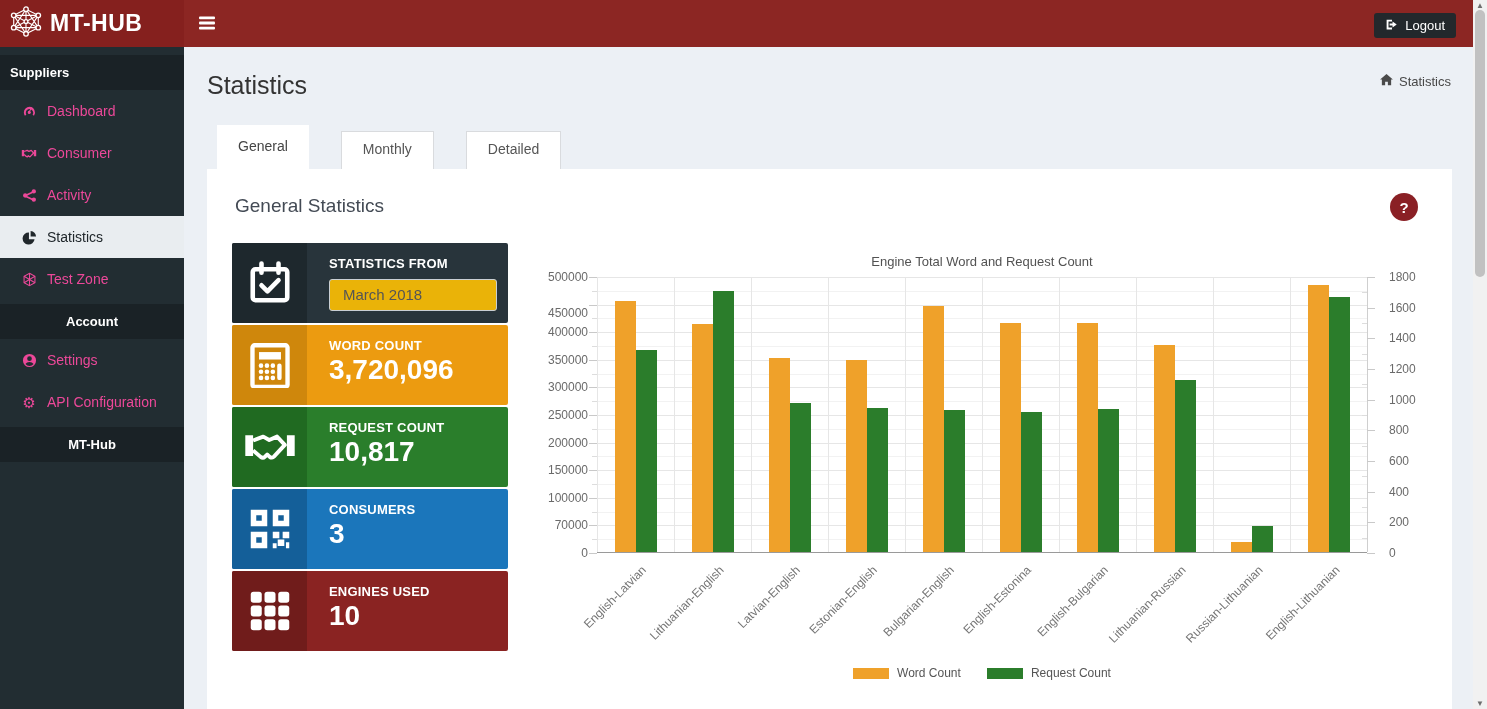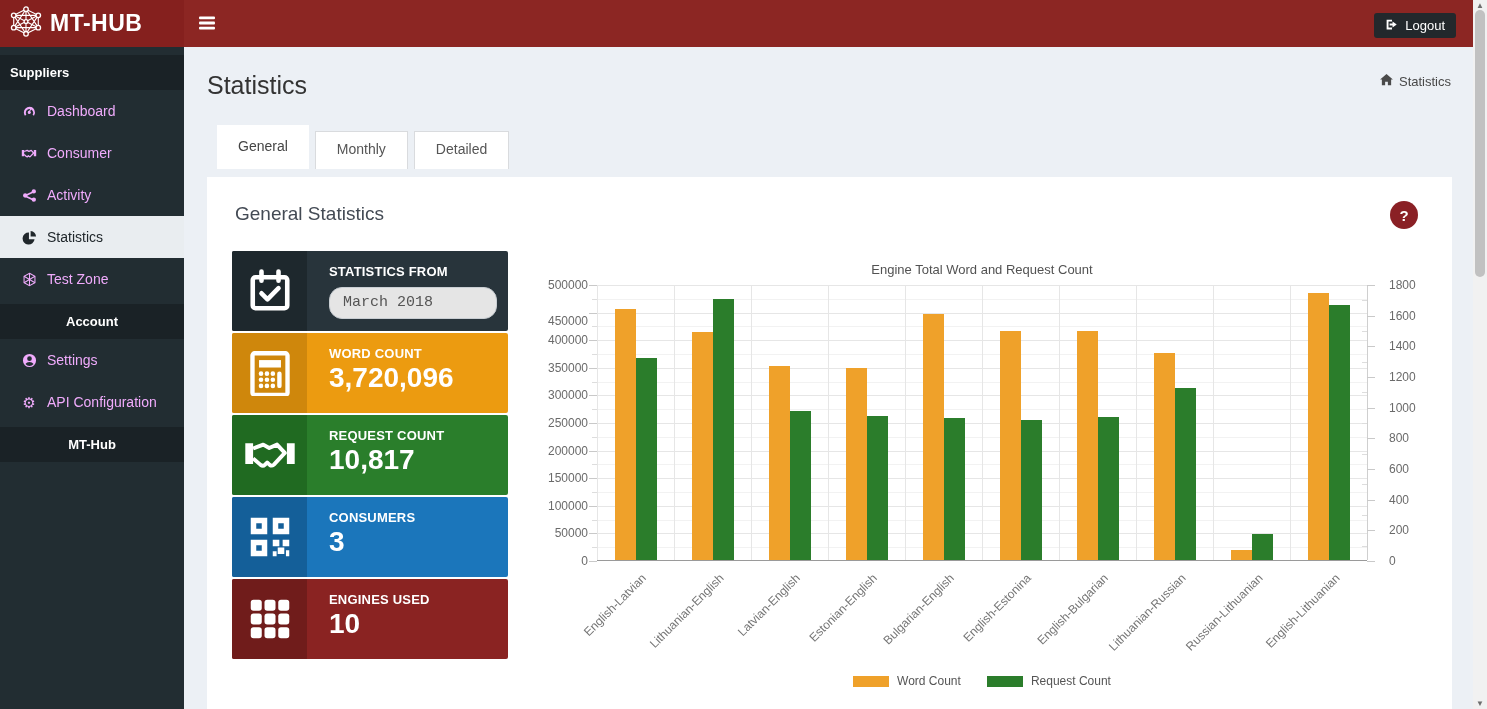--- a/index.html
+++ b/index.html
@@ -15,49 +15,49 @@
   .brand-text { font-weight:bold; font-size:23px; letter-spacing:.5px; margin-left:7px; }
   .hamburger { position:absolute; left:193px; top:12px; width:28px; height:24px; background:transparent;
                border:none; cursor:pointer; padding:4px 6px; }
   .logout-btn { position:absolute; right:31px; top:13px; height:25px; background:#23282c; color:#fff;
                 border:none; border-radius:3px; font-size:13px; padding:0 11px; display:flex;
                 align-items:center; gap:7px; cursor:pointer; font-family:inherit; }
   
   .sidebar { position:absolute; left:0; top:47px; width:184px; bottom:0; background:#222d32; padding-top:8px; z-index:4; }
   .sb-header { background:#1a2226; color:#fff; font-weight:bold; font-size:13px; padding:10px 10px; }
   .sb-header + .sb-header, .sb-item + .sb-header { margin-top:4px;text-align:center; }
-  .sb-item { display:flex; align-items:center; gap:10px; padding:13px 8px 13px 21px; color:#f0abfc;
+  .sb-item { display:flex; align-items:center; gap:10px; padding:13px 8px 13px 21px; color:#ec4899;
              font-size:14px; cursor:pointer; }
   .sb-item .sb-ic { width:16px; height:16px; flex:none; display:flex; align-items:center; justify-content:center; }
   .sb-item svg { display:block; }
   .sb-item.active { background:#e9edf0; color:#20272b; }
   .gear-glyph { font-size:15px; line-height:1; }
   
   .content { position:absolute; left:184px; top:47px; right:0; bottom:0; background:#ecf0f5; overflow:hidden; }
   .content-header { position:relative; padding:24px 23px 0; }
   .page-title { margin:0; font-size:25px; font-weight:400; color:#333; }
   .breadcrumb { position:absolute; right:36px; top:27px; font-size:13px; color:#484848;
                 display:flex; align-items:center; gap:6px; cursor:pointer; }
-  .tabs { margin:25px 0 8px 33px; display:flex; align-items:flex-end; height:44px; }
+  .tabs { margin:25px 0 0 33px; display:flex; align-items:flex-end; height:44px;gap:26px; }
   .tab { background:#fff; border:1px solid #d9dbde; border-bottom:none; padding:9px 21px; font-size:14px;
          color:#555; margin-right:6px; height:38px; cursor:pointer; }
   .tab.active { height:44px; padding-top:13px; border:none; color:#444; }
   .pane { position:relative; background:#fff; margin:0 35px 0 23px; height:588px; }
   .section-heading { position:absolute; left:28px; top:26px; margin:0; font-size:19px; font-weight:400; color:#434a54; }
   .help-btn { position:absolute; left:1183px; top:24px; width:28px; height:28px; border-radius:50%;
               background:#8a2025; color:#fff; border:none; font-weight:bold; font-size:15px; cursor:pointer; }
   
   .cards { position:absolute; left:25px; top:74px; width:276px; }
   .card { display:flex; height:80px; margin-bottom:2px; border-radius:2px; overflow:hidden; color:#fff; }
   .card-icon { width:75px; flex:none; display:flex; align-items:center; justify-content:center; }
   .card-body { flex:1; padding:13px 10px 0 22px; }
   .card-label { font-size:13px; font-weight:bold; letter-spacing:.2px; }
   .card-value { font-size:28px; font-weight:bold; margin-top:1px; }
-  .card-select { margin-top:8px; width:168px; height:32px; background:#e5e5e5; border:1px solid #c9ced3;
-                 border-radius:13px; color:#555; font-size:15px; line-height:30px; padding-left:13px; cursor:pointer;font-family:Liberation Mono, monospace; }
+  .card-select { margin-top:8px; width:168px; height:32px; background:#eab308; border:1px solid #c9ced3;
+                 border-radius:3px; color:#555; font-size:15px; line-height:30px; padding-left:13px; cursor:pointer; }
   
   .chart { position:absolute; left:323px; top:77px; width:880px; height:445px; }
   .chart-title { position:absolute; left:67px; top:8px; width:770px; text-align:center; font-size:13px; color:#525252; }
   .plot-area { position:absolute; left:67px; top:31px; width:770px; height:276px;
                border-bottom:1px solid #9a9a9a; }
   .gl-h { position:absolute; left:0; width:100%; height:1px; background:#e6e6e6; }
   .gl-h.minor { background:#f2f2f2; }
   .gl-v { position:absolute; top:0; height:100%; width:1px; background:#e6e6e6; }
   .tick { position:absolute; height:1px; background:#c9c9c9; }
   .bar { position:absolute; bottom:0; width:21px; }
@@ -400,21 +400,21 @@
           <div class="bar" style="left: 500.5px; height: 142.6px; background: rgb(43, 125, 43);"></div>
           <div class="bar" style="left: 556.5px; height: 207px; background: rgb(239, 161, 42);"></div>
           <div class="bar" style="left: 577.5px; height: 172.5px; background: rgb(43, 125, 43);"></div>
           <div class="bar" style="left: 633.5px; height: 9.936px; background: rgb(239, 161, 42);"></div>
           <div class="bar" style="left: 654.5px; height: 26.0667px; background: rgb(43, 125, 43);"></div>
           <div class="bar" style="left: 710.5px; height: 266.616px; background: rgb(239, 161, 42);"></div>
           <div class="bar" style="left: 731.5px; height: 255.3px; background: rgb(43, 125, 43);"></div>
         </div>
       <div id="axis-layer">
           <div class="ylab" style="left: 3px; top: 300px;">0</div>
-          <div class="ylab" style="left: 3px; top: 272.4px;">50000</div>
+          <div class="ylab" style="left: 3px; top: 272.4px;">70000</div>
           <div class="ylab" style="left: 3px; top: 244.8px;">100000</div>
           <div class="ylab" style="left: 3px; top: 217.2px;">150000</div>
           <div class="ylab" style="left: 3px; top: 189.6px;">200000</div>
           <div class="ylab" style="left: 3px; top: 162px;">250000</div>
           <div class="ylab" style="left: 3px; top: 134.4px;">300000</div>
           <div class="ylab" style="left: 3px; top: 106.8px;">350000</div>
           <div class="ylab" style="left: 3px; top: 79.2px;">400000</div>
           <div class="ylab" style="left: 3px; top: 60px;">450000</div>
           <div class="ylab" style="left: 3px; top: 24px;">500000</div>
           <div class="ylab right" style="left: 859px; top: 300px;">0</div>

